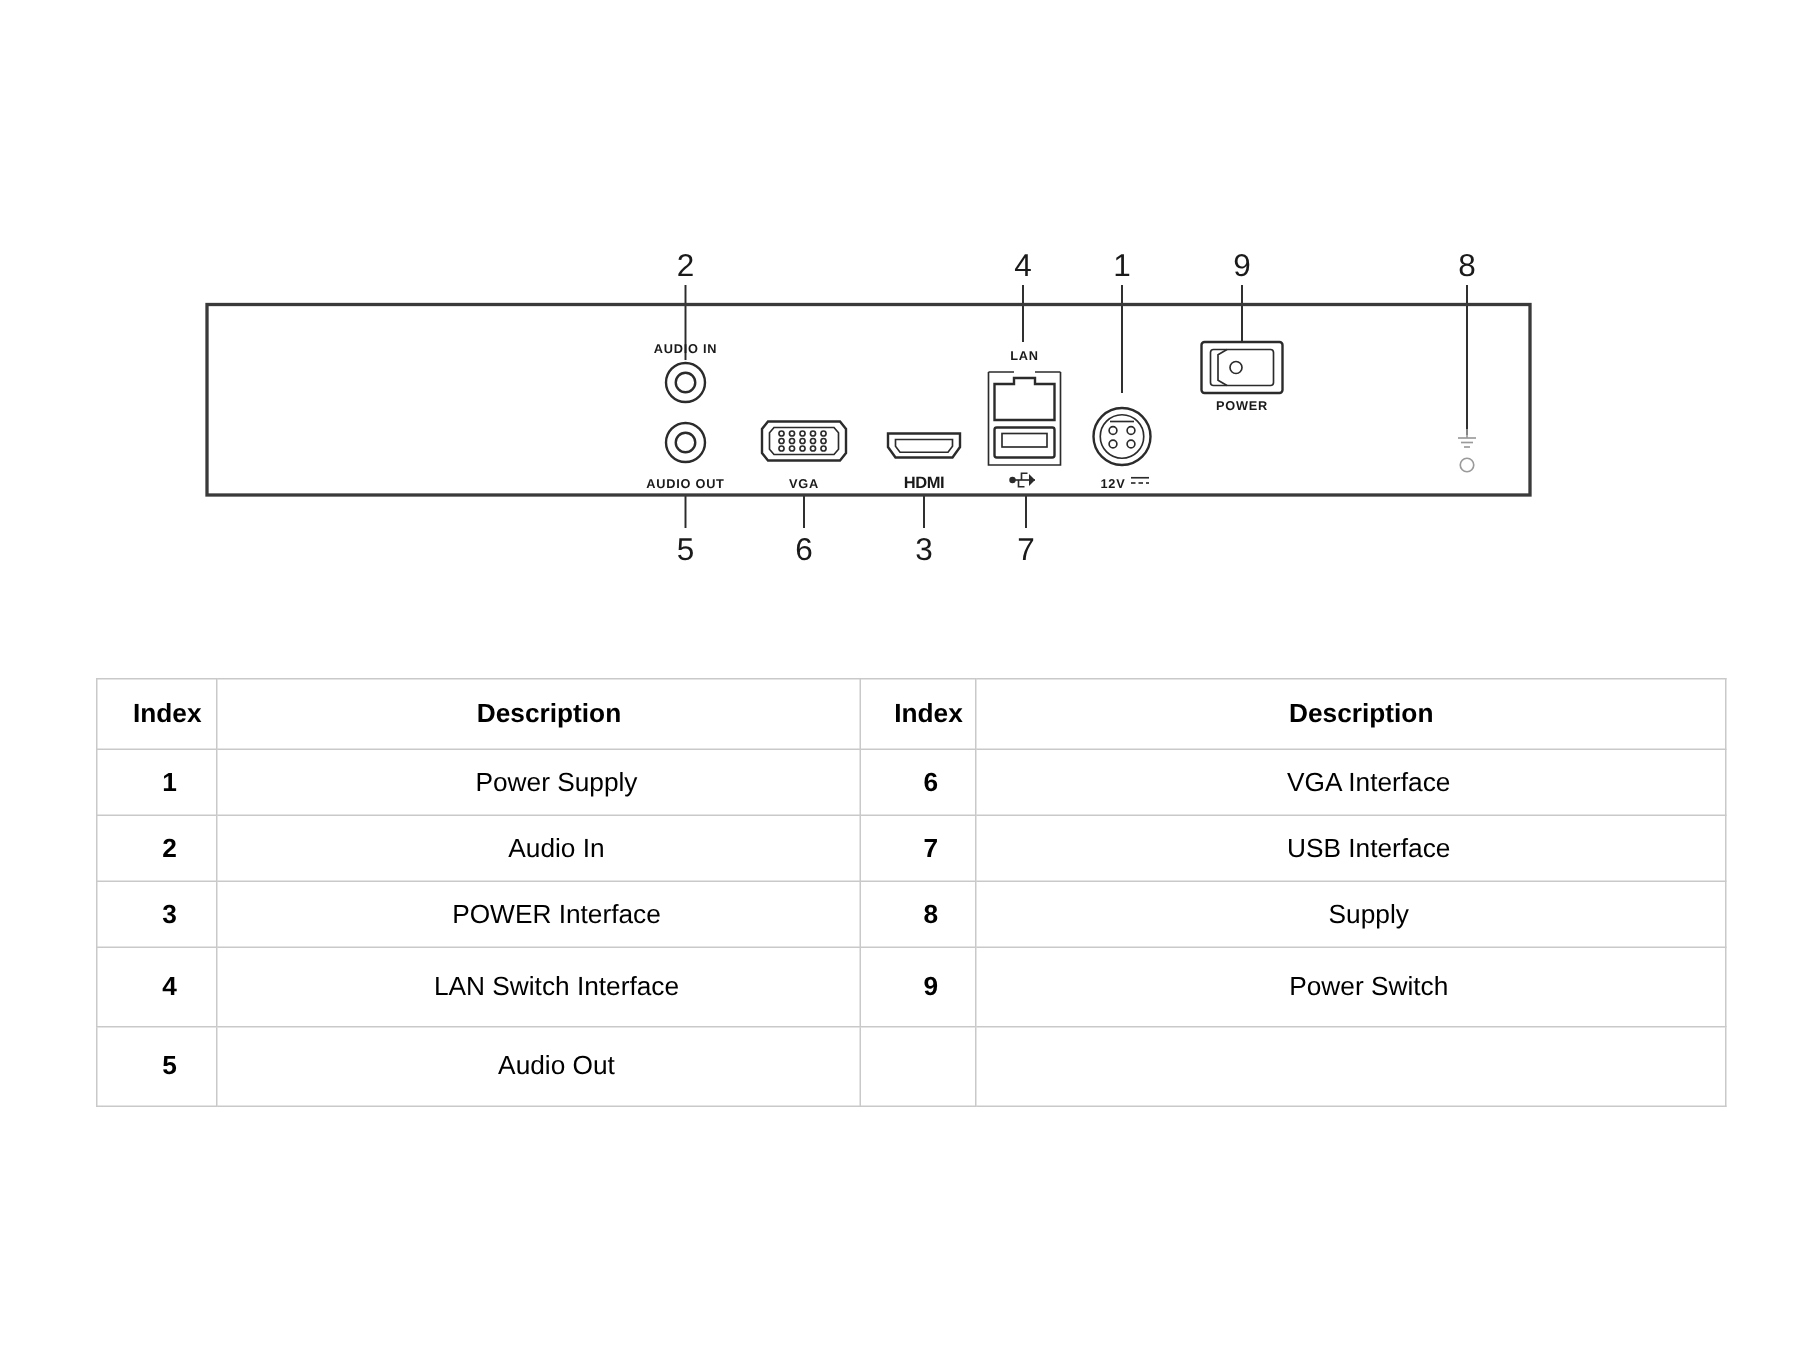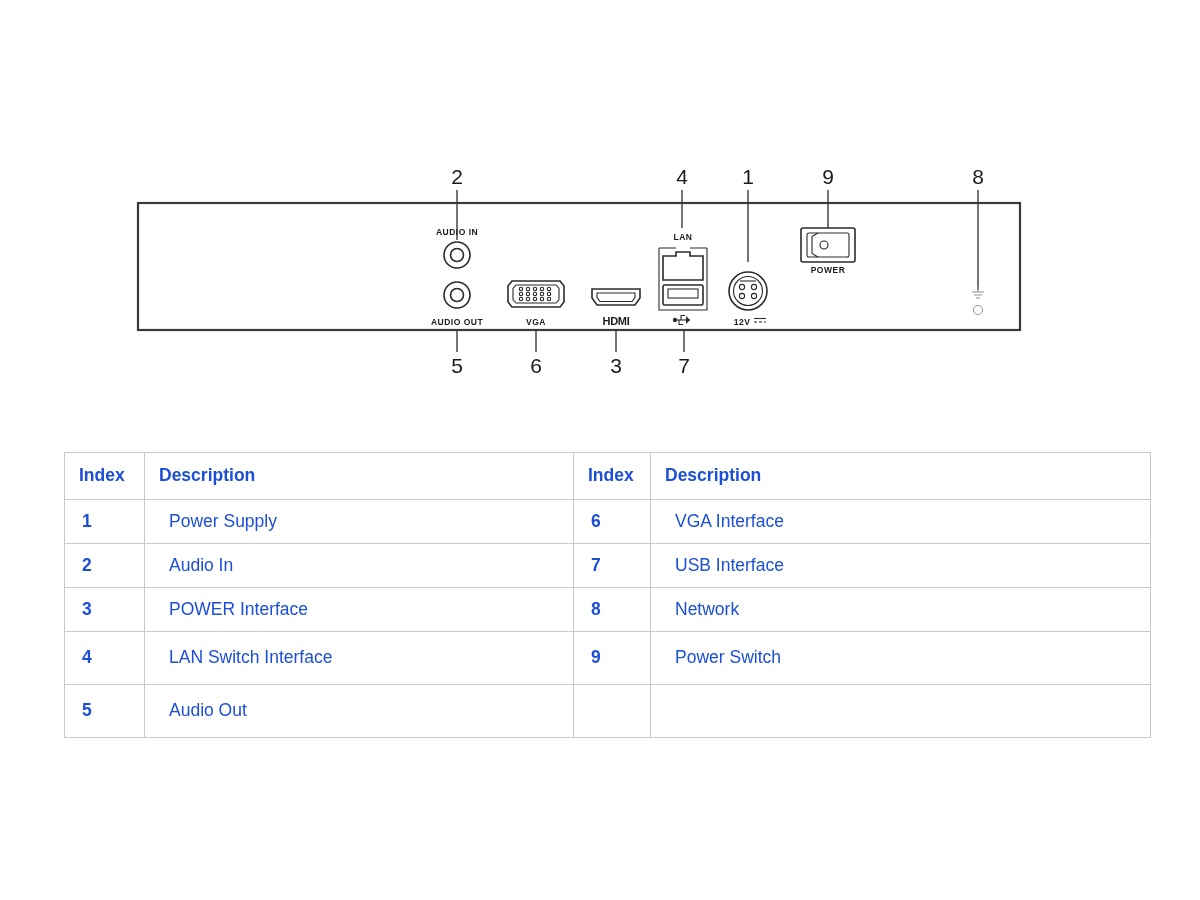--- a/index.html
+++ b/index.html
@@ -38,24 +38,24 @@
   table.legend {
     border-collapse: collapse;
     table-layout: fixed;
     width: 1086px;
     background: #ffffff;
   }
   table.legend th,
   table.legend td {
     border: 1px solid #c9c9c9;
     padding: 0 0 0 14px;
-    text-align: left;
+    text-align: center;
     vertical-align: middle;
     font-size: 17.5px;
-    color: #1d4ed8;
+    color: #000000;
     line-height: 1.25;
   }
   table.legend thead th {
     height: 46px;
     font-weight: bold;
     font-size: 17.5px;
   }
   table.legend tbody td {
     height: 43px;
     font-weight: normal;
@@ -282,21 +282,21 @@
       <tr>
         <td class="idx">2</td>
         <td>Audio In</td>
         <td class="idx">7</td>
         <td>USB Interface</td>
       </tr>
       <tr>
         <td class="idx">3</td>
         <td>POWER Interface</td>
         <td class="idx">8</td>
-        <td>Network</td>
+        <td>Supply</td>
       </tr>
       <tr class="tall">
         <td class="idx">4</td>
         <td>LAN Switch Interface</td>
         <td class="idx">9</td>
         <td>Power Switch</td>
       </tr>
       <tr class="tall">
         <td class="idx">5</td>
         <td>Audio Out</td>

